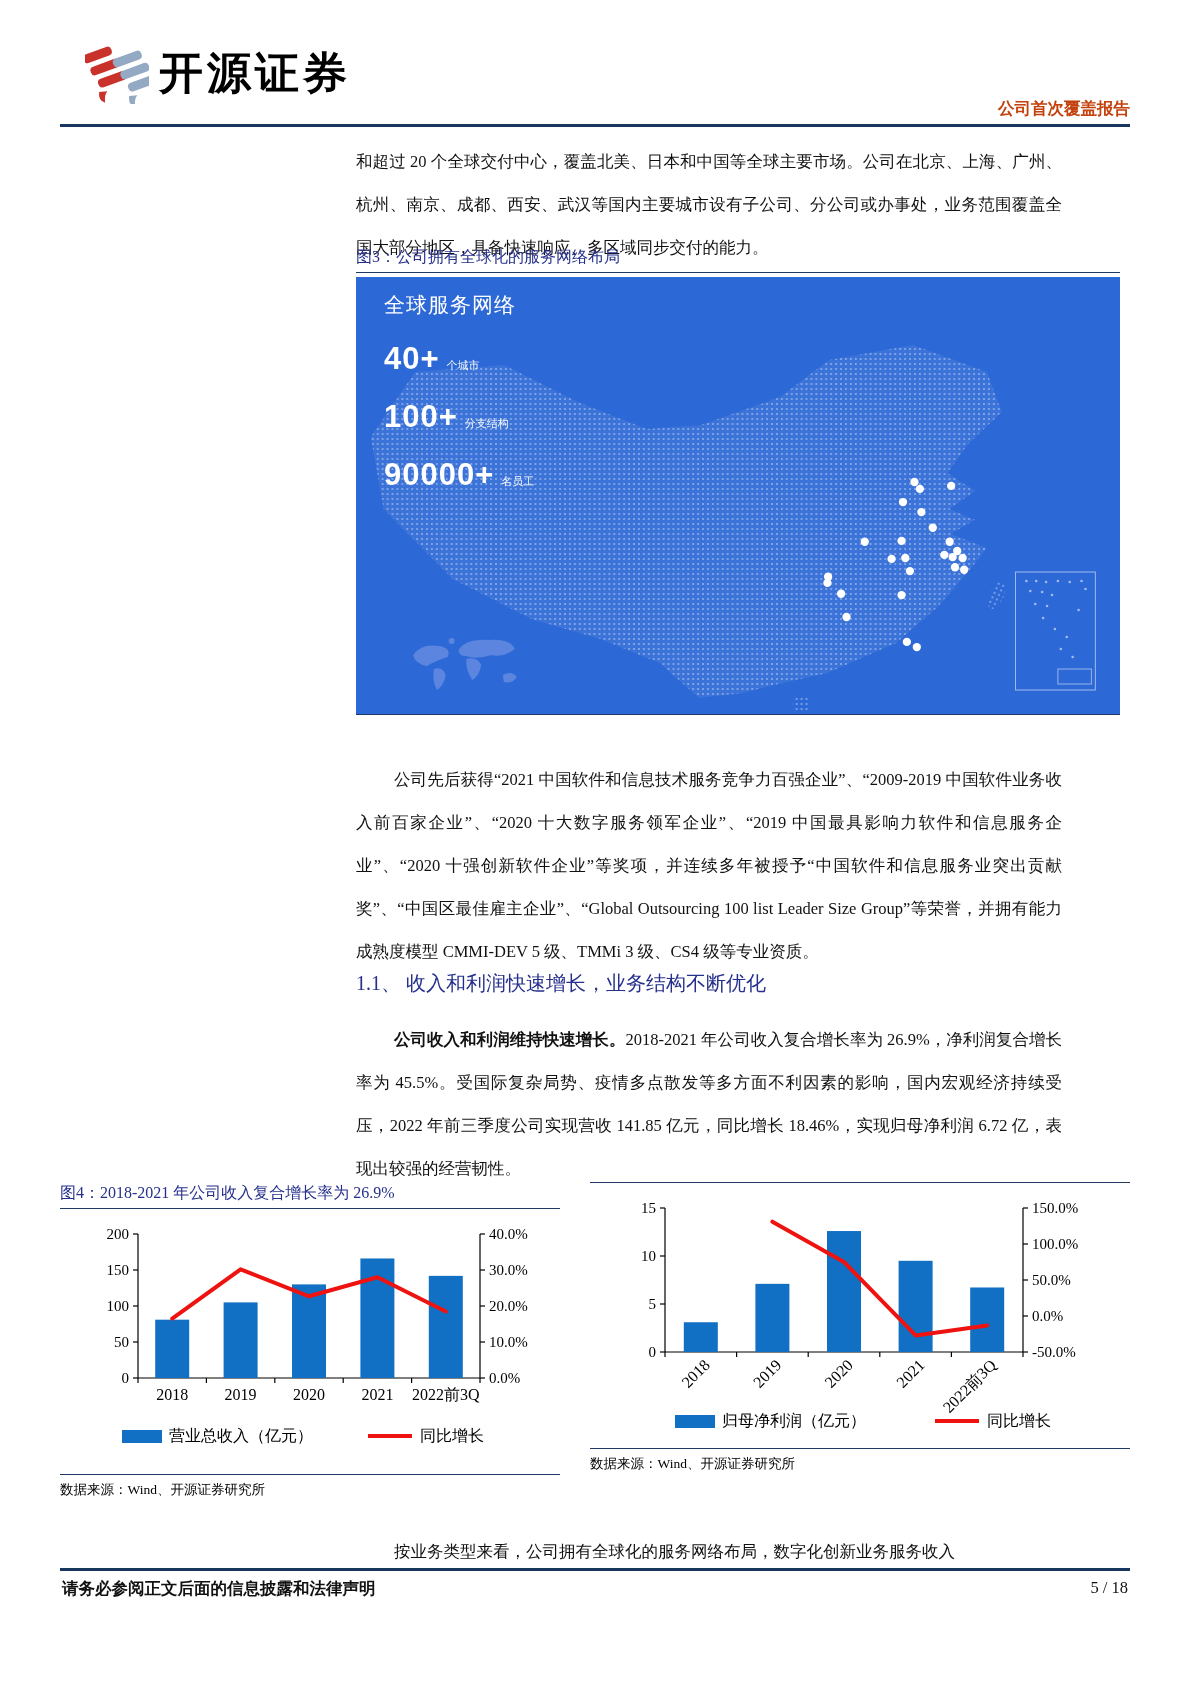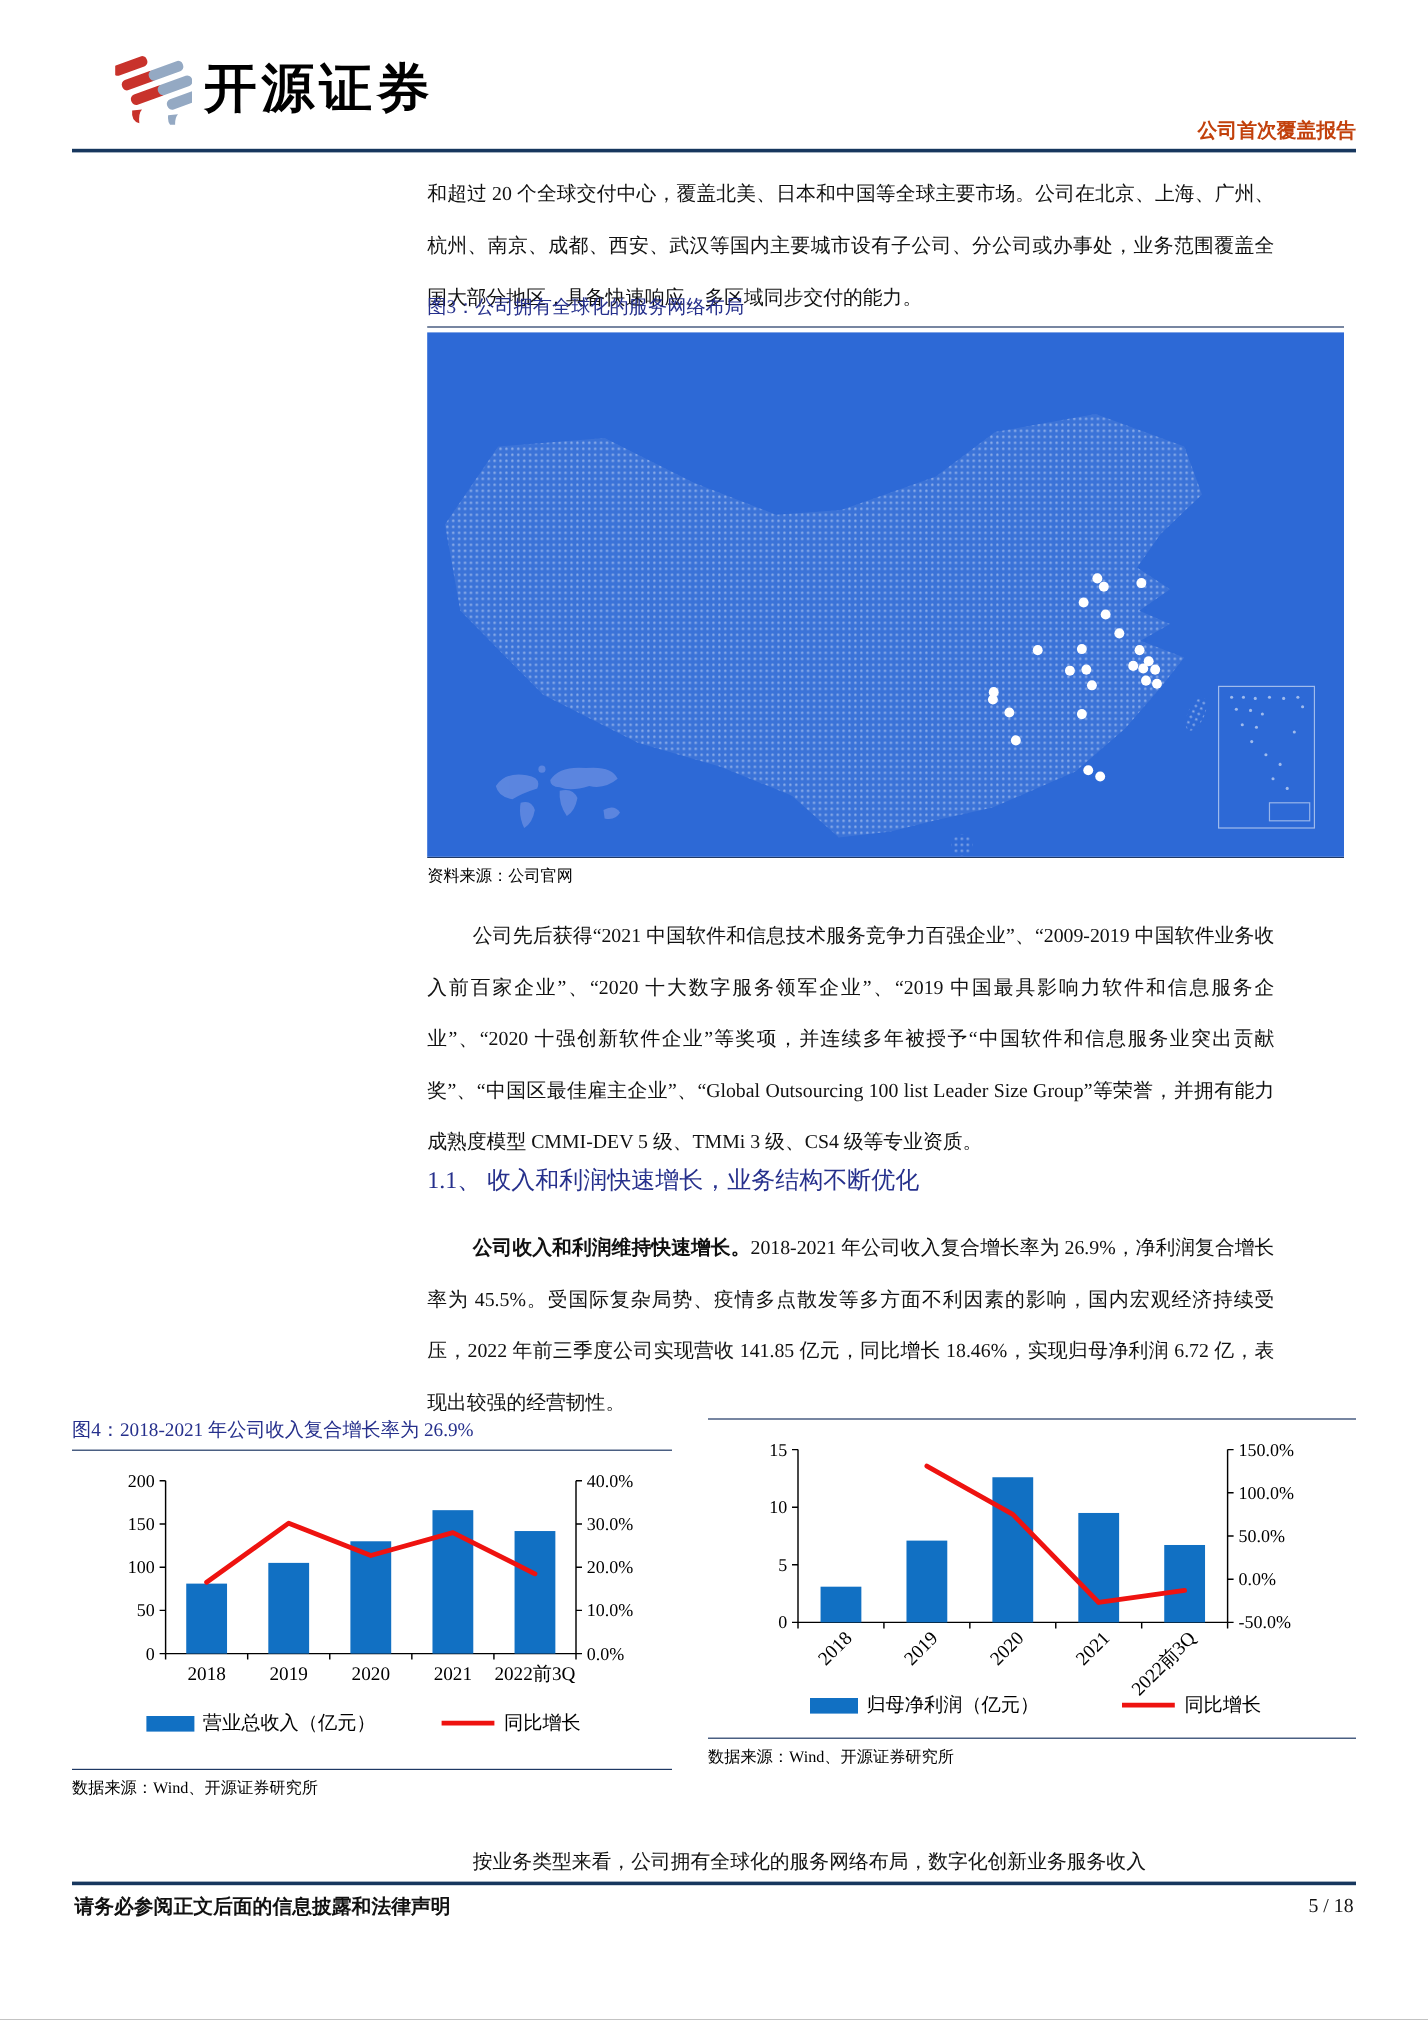--- a/index.html
+++ b/index.html
@@ -1,20 +1,20 @@
 <!DOCTYPE html>
 <html><head>
 <meta charset="utf-8">
 <style>
   html,body{margin:0;padding:0;background:#9a9a9a;}
   .page{position:relative;width:1190px;height:1683px;margin:0 auto;background:#fff;
         font-family:"Liberation Serif","DejaVu Serif",serif;color:#111;overflow:hidden;}
   
   .header{position:absolute;left:80px;top:36px;right:60px;height:84px;}
-  .logo{position:absolute;left:16px;top:2px;display:flex;align-items:center;}
+  .logo{position:absolute;left:5px;top:2px;display:flex;align-items:center;}
   .logo-text{font-family:"Liberation Sans","DejaVu Sans",sans-serif;font-weight:bold;
              font-size:44px;letter-spacing:4px;color:#000;margin-left:10px;}
   .report-type{position:absolute;right:0;bottom:0;font-weight:bold;font-size:16.5px;color:#c2410c;}
   .rule-heavy{position:absolute;left:60px;right:60px;border:none;border-top:3px solid #17375E;margin:0;}
   
   .textcol{position:absolute;left:356px;width:706px;text-align:justify;
            font-size:16.5px;line-height:43px;}
   .indent{text-indent:2.3em;}
   .bold{font-weight:bold;}
   .sec-head{position:absolute;left:356px;width:720px;color:#26308C;font-weight:normal;font-size:20px;}
@@ -147,23 +147,37 @@
             <circle cx="616.9" cy="292.8" r="4.2" fill="#FFFFFF"></circle>
             <circle cx="478.9" cy="299.8" r="4.2" fill="#FFFFFF"></circle>
             <circle cx="478.2" cy="305.9" r="4.2" fill="#FFFFFF"></circle>
             <circle cx="492.1" cy="316.8" r="4.2" fill="#FFFFFF"></circle>
             <circle cx="553.4" cy="318.1" r="4.2" fill="#FFFFFF"></circle>
             <circle cx="497.6" cy="340.0" r="4.2" fill="#FFFFFF"></circle>
             <circle cx="558.8" cy="364.9" r="4.2" fill="#FFFFFF"></circle>
             <circle cx="568.9" cy="370.1" r="4.2" fill="#FFFFFF"></circle>
           </g>
       </svg>
+      <div class="map-overlay">
+        <div class="map-heading">全球服务网络</div>
+        <div class="map-stat">
+          <span class="v">40+</span>
+          <span class="l">个城市</span>
+        </div>
+        <div class="map-stat">
+          <span class="v">100+</span>
+          <span class="l">分支结构</span>
+        </div>
+        <div class="map-stat">
+          <span class="v">90000+</span>
+          <span class="l">名员工</span>
+        </div>
+      </div>
     </div>
     <hr class="figrule fig3-src-rule">
-    <div class="figsource">资料来源：公司官网</div>
   </div>
 
   <div class="textcol indent" style="top:758px">公司先后获得“2021 中国软件和信息技术服务竞争力百强企业”、“2009-2019 中国软件业务收入前百家企业”、“2020 十大数字服务领军企业”、“2019 中国最具影响力软件和信息服务企业”、“2020 十强创新软件企业”等奖项，并连续多年被授予“中国软件和信息服务业突出贡献奖”、“中国区最佳雇主企业”、“Global Outsourcing 100 list Leader Size Group”等荣誉，并拥有能力成熟度模型 CMMI-DEV 5 级、TMMi 3 级、CS4 级等专业资质。</div>
 
   <div class="sec-head" style="top:970px">
     <span>1.1、</span>
     <span>收入和利润快速增长，业务结构不断优化</span>
   </div>
 
   <div class="textcol indent" style="top:1018px">

